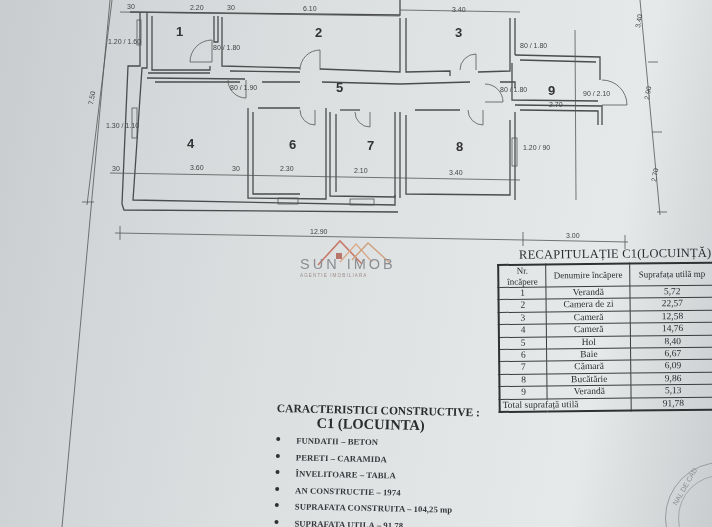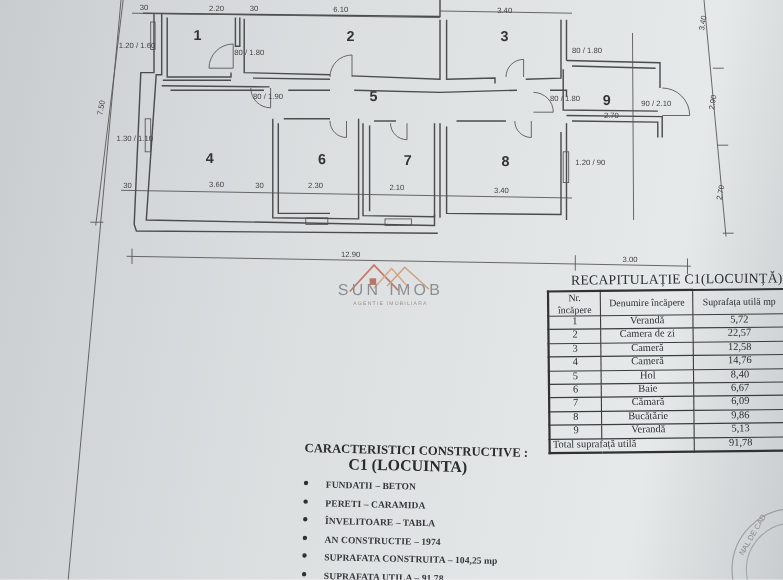--- a/index.html
+++ b/index.html
@@ -8,21 +8,21 @@
     background: linear-gradient(100deg, #c9ccce 0%, #d3d6d8 18%, #dcdfe0 40%, #e2e5e6 65%, #e6e9ea 82%, #d8dcdd 90%, #c9cdcf 100%);
     font-family: "Liberation Serif", serif;
     color:#2a2c2e;
   }
   #plan { position:absolute; left:0; top:0; width:712px; height:527px; }
   .rlabel { font-family:"Liberation Sans", sans-serif; font-weight:bold; font-size:13px; fill:#333; }
   .dim { font-family:"Liberation Sans", sans-serif; font-size:7px; fill:#444; }
   .wall { fill:none; stroke:#4a4c4e; stroke-width:1.3; }
   .thin { fill:none; stroke:#555; stroke-width:0.8; }
 
-  .logo { position:absolute; left:300px; top:236px; width:110px; text-align:center; }
+  .logo { position:absolute; left:300px; top:236px; width:110px; text-align:left; }
   .logo-name { font-family:"Liberation Sans", sans-serif; font-size:14.5px; letter-spacing:3px; color:#8c8e92; margin-top:-2px; }
   .logo-sub { font-family:"Liberation Sans", sans-serif; font-size:4.6px; letter-spacing:1.1px; color:#9a8f8a; margin-top:1px; }
 
   .recap { position:absolute; left:497px; top:248px; width:230px; transform:rotate(-0.6deg); transform-origin:left top; }
   .recap-title { font-size:12.5px; letter-spacing:0.2px; color:#2b2d30; margin-left:22px; white-space:nowrap; }
   table.recap-table { border-collapse:collapse; width:218px; margin-top:1px; font-size:9.5px; color:#2c2e31; }
   .recap-table th, .recap-table td { border:1px solid #3a3c3e; padding:0 2px; text-align:center; line-height:11.4px; font-weight:normal; }
   .recap-table th { font-size:9px; line-height:10.5px; }
   .recap-table th:nth-child(1), .recap-table td:nth-child(1) { width:48px; }
   .recap-table th:nth-child(2), .recap-table td:nth-child(2) { width:100px; }

